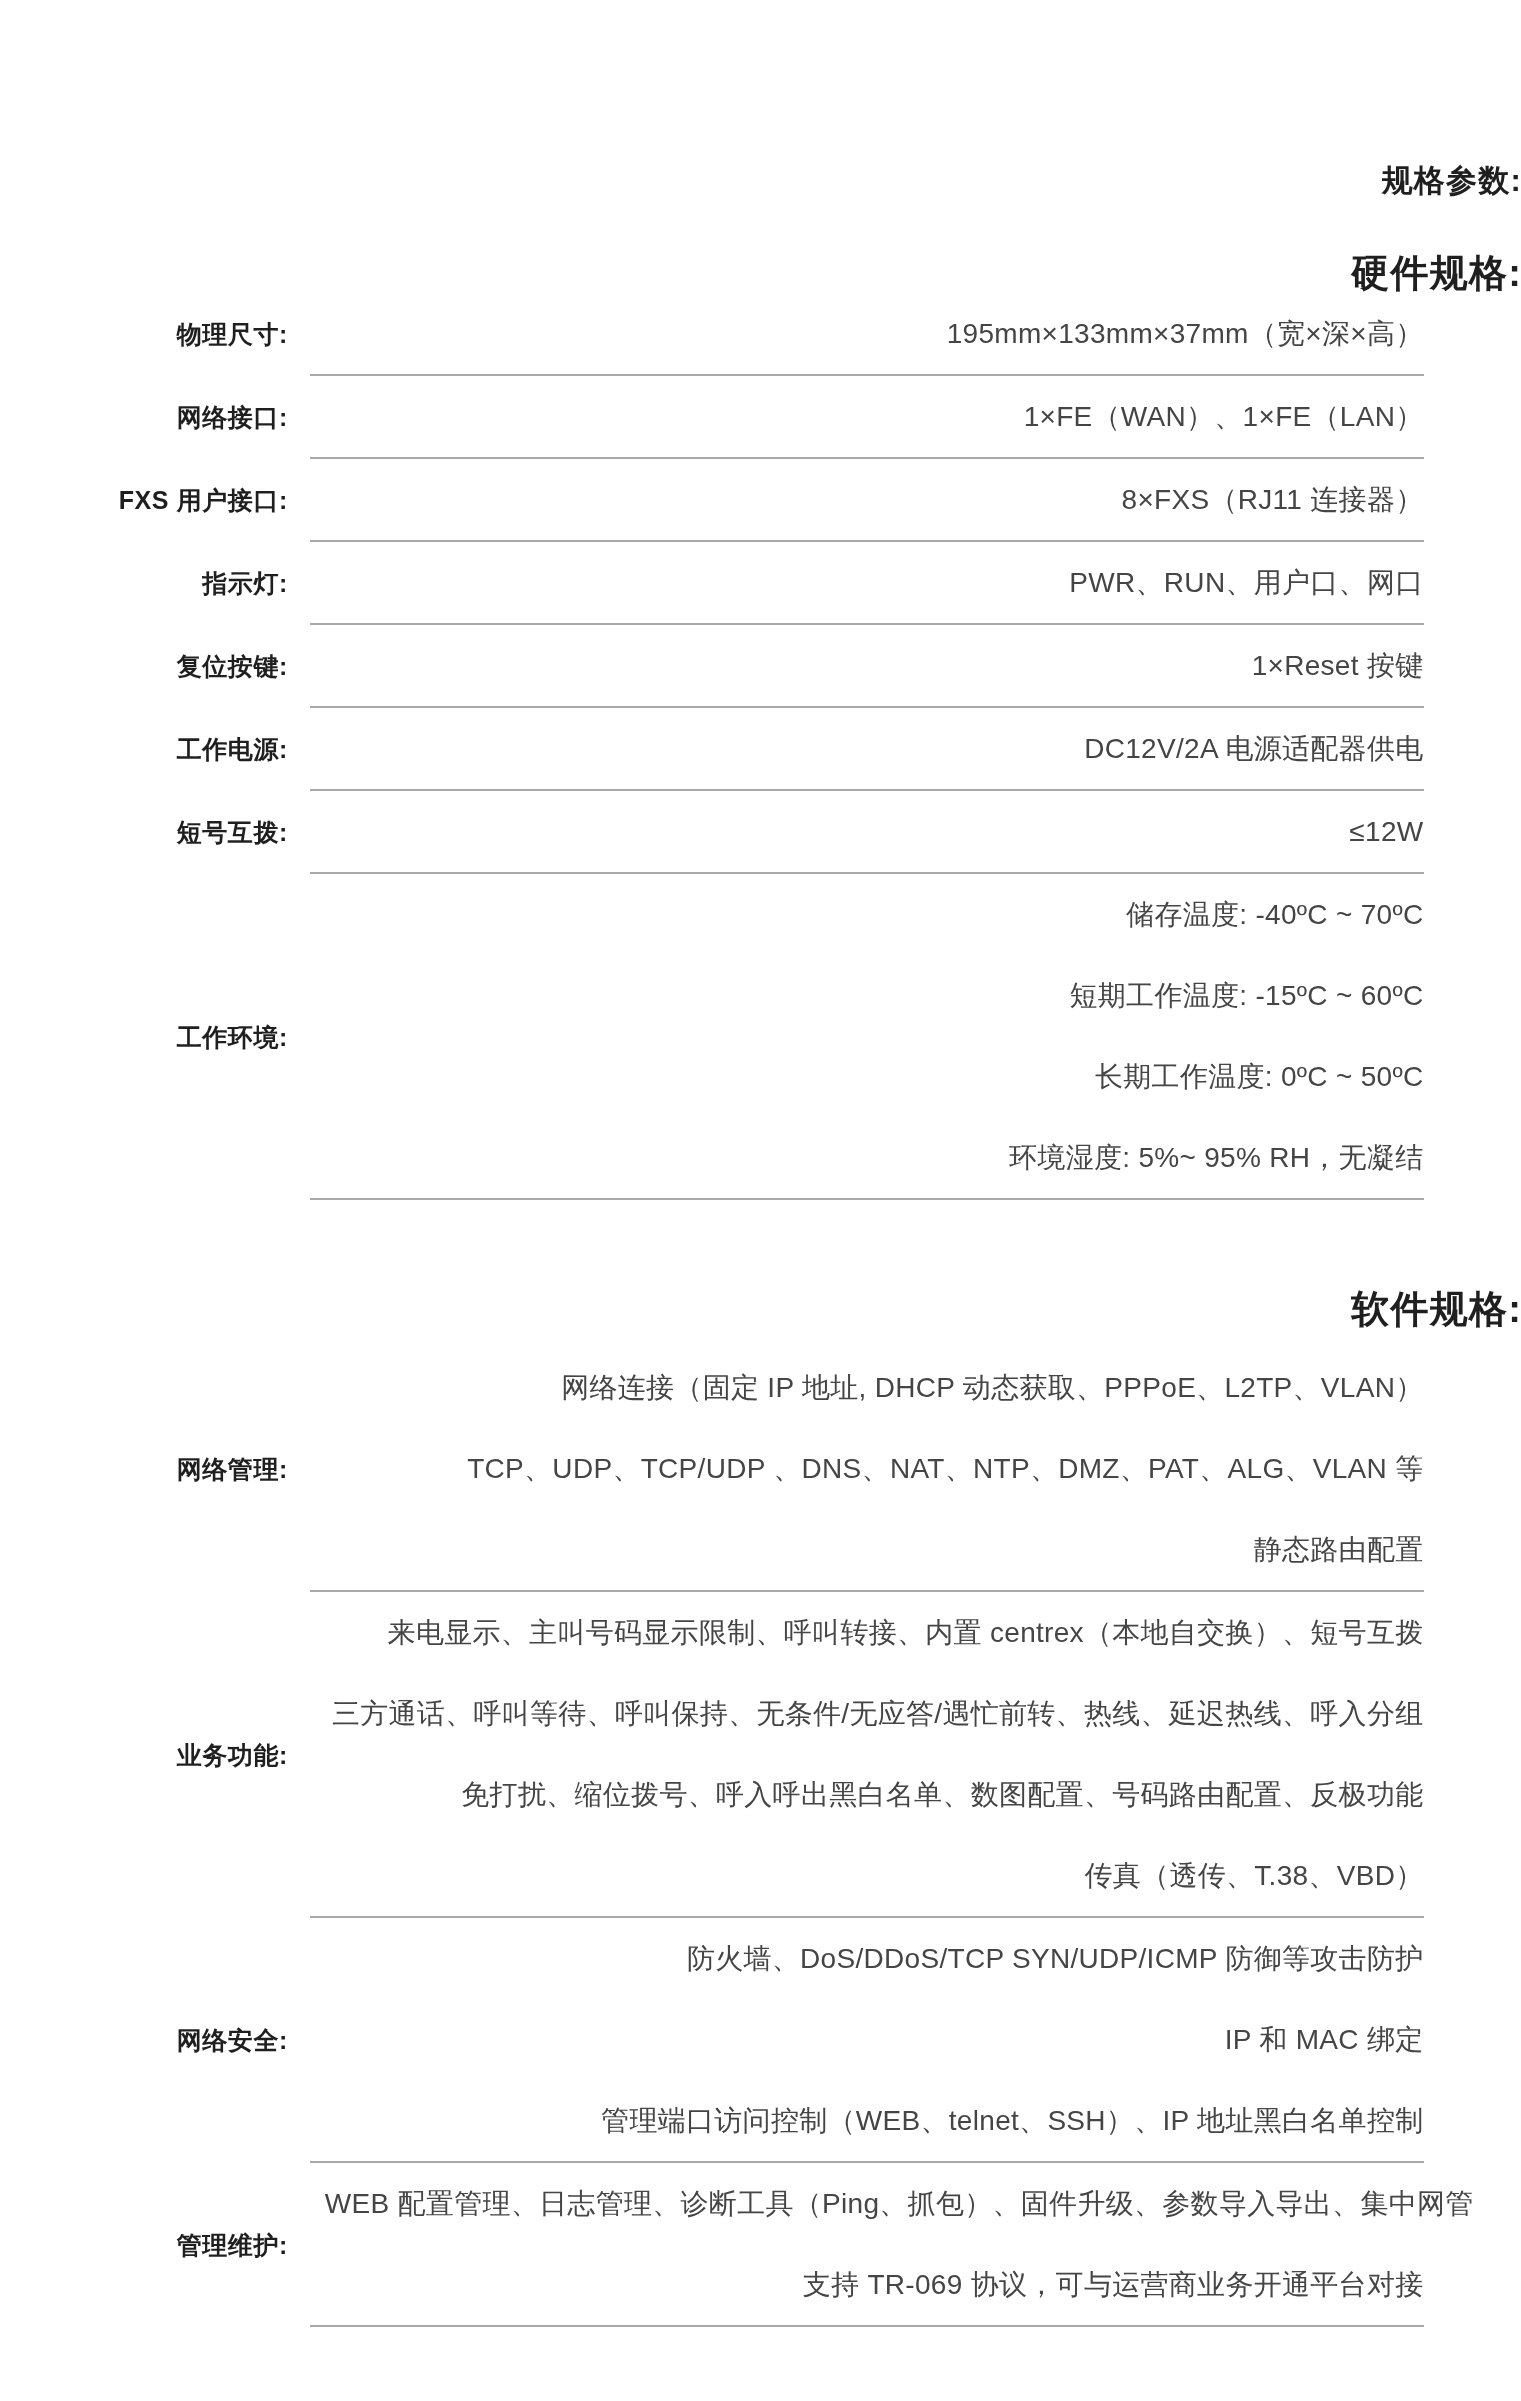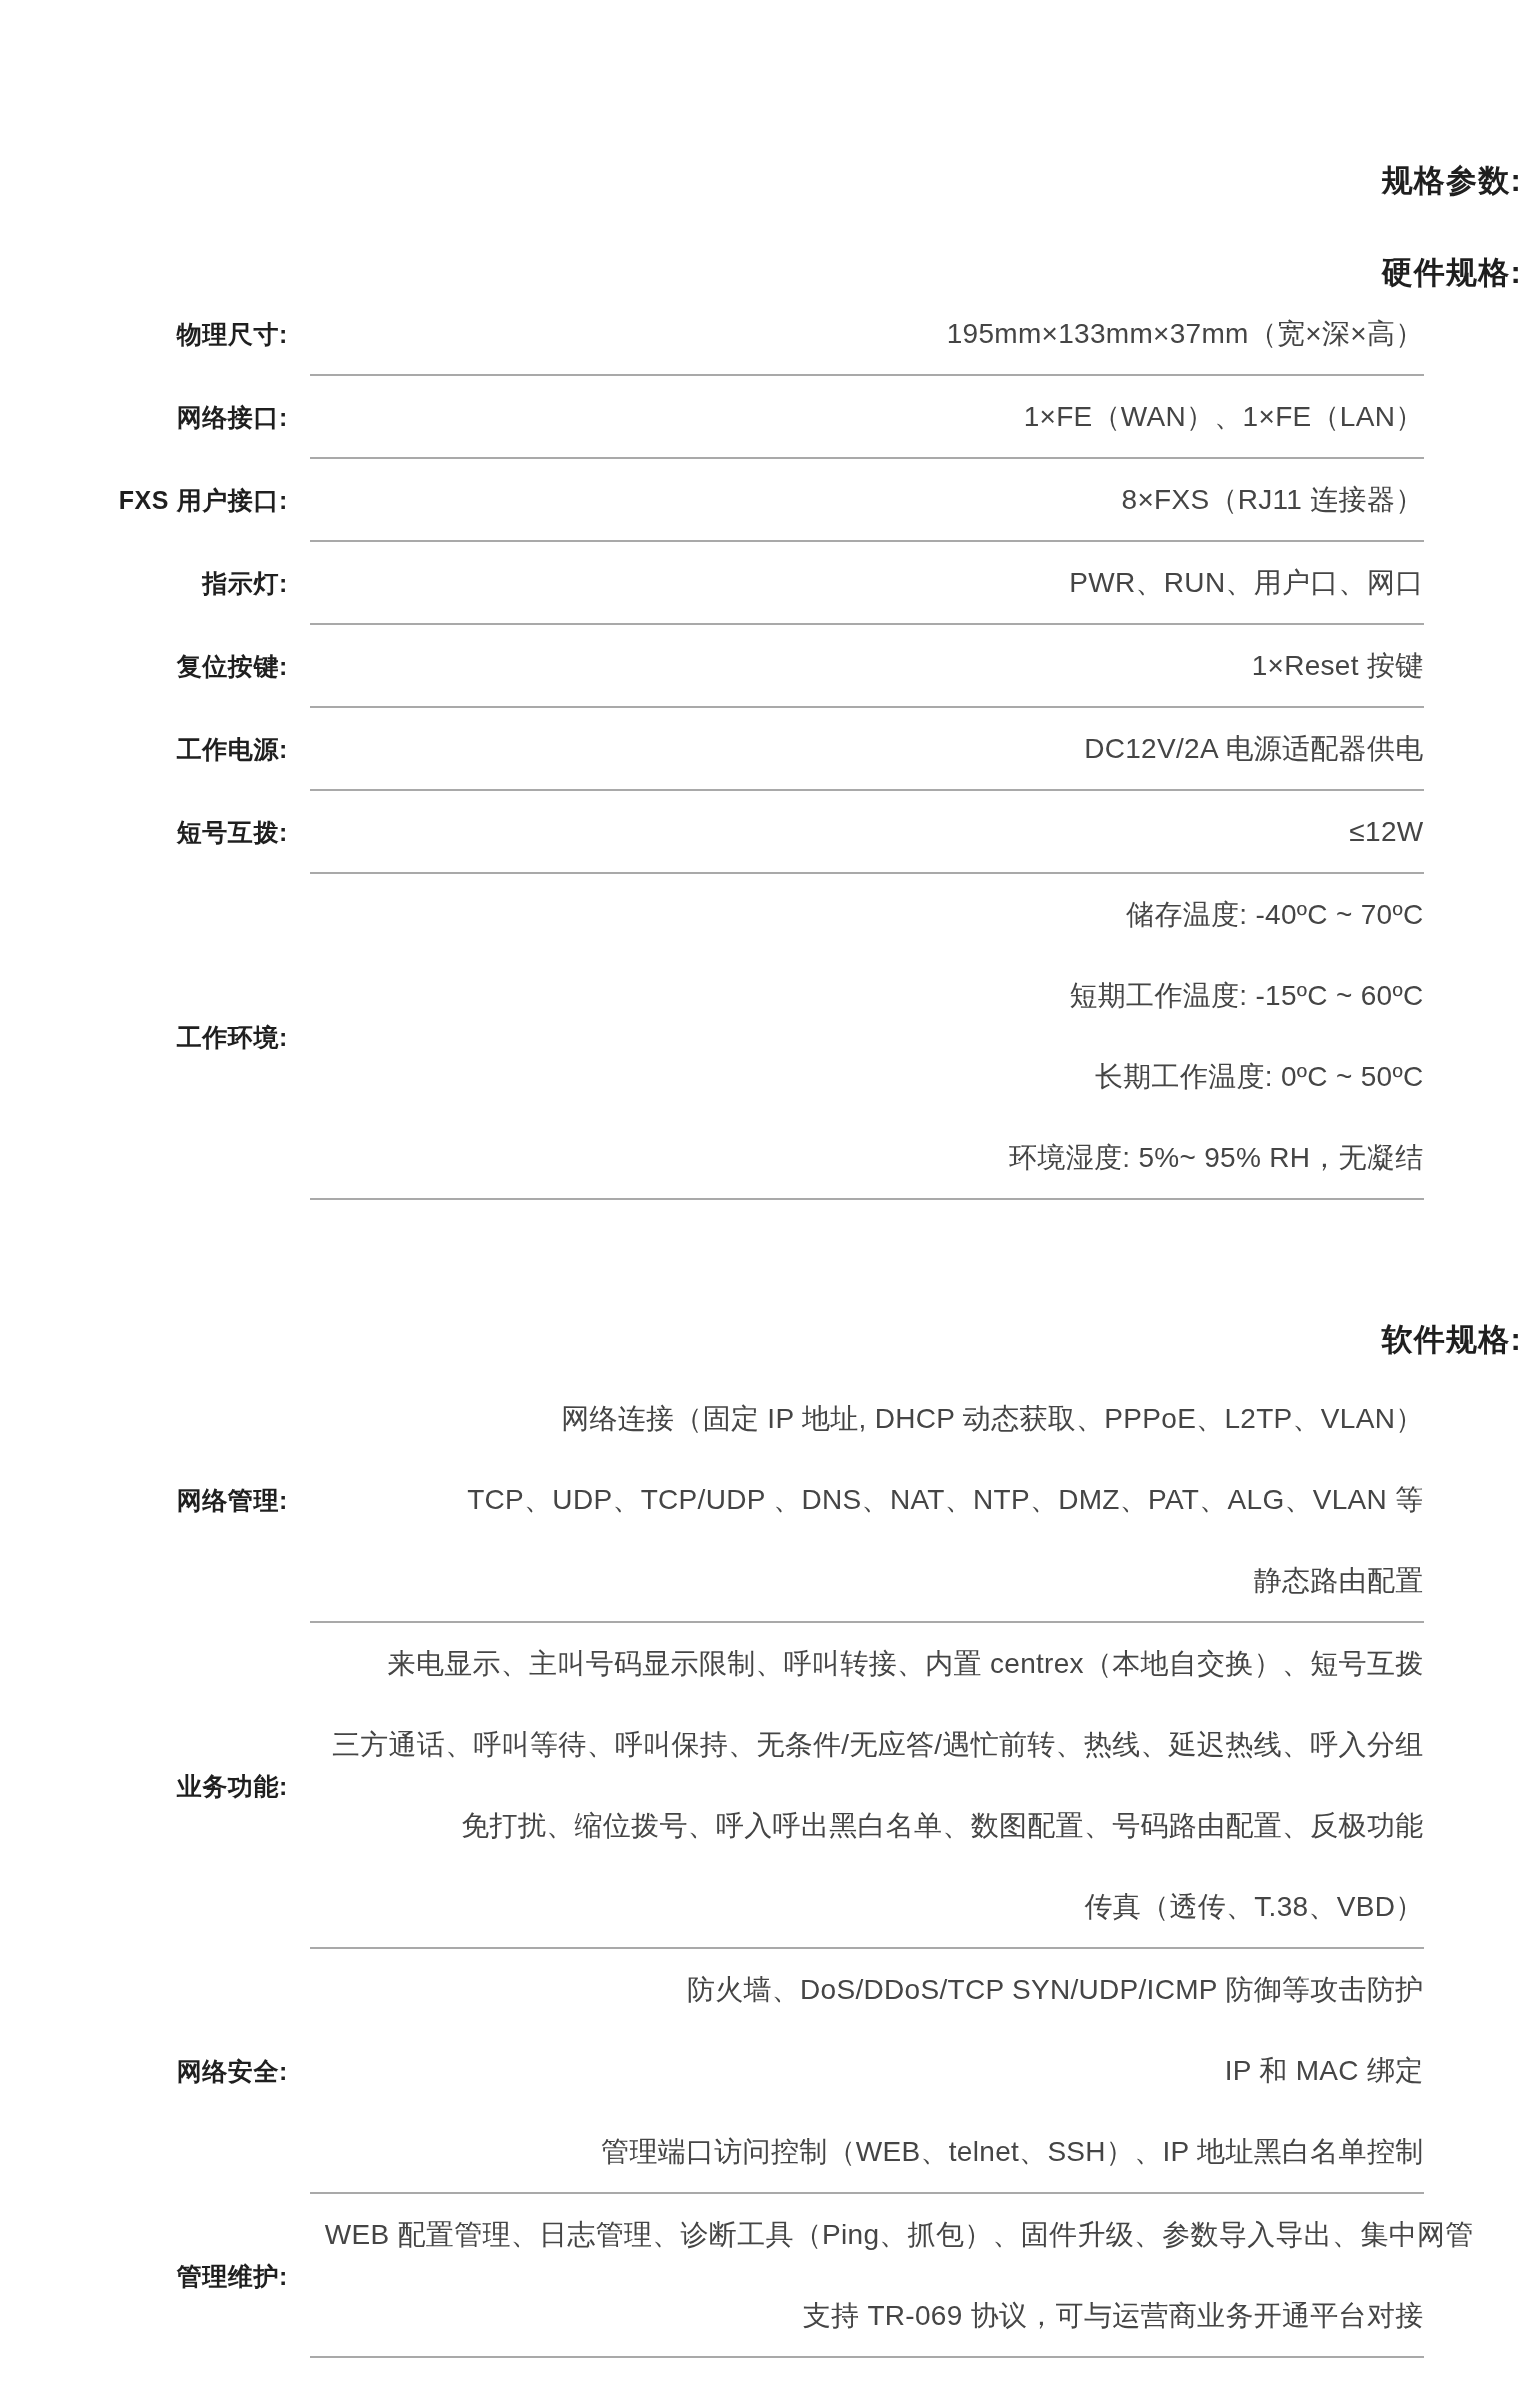--- a/index.html
+++ b/index.html
@@ -16,27 +16,27 @@
     margin: 0 0 0 129px;
     font-size: 31px;
     line-height: 40px;
     font-weight: 700;
     color: #1f1f1f;
     letter-spacing: 1.2px;
   }
 
   .section-heading {
     margin: 52px 0 0 107px;
-    font-size: 31px;
+    font-size: 38px;
     line-height: 40px;
     font-weight: 700;
     color: #1f1f1f;
     letter-spacing: 1.2px;
   }
-  .section--software .section-heading { margin-top: 120px; }
+  .section--software .section-heading { margin-top: 89px; }
 
   .spec-table { margin-top: 0; }
   .section--software .spec-table { margin-top: 18.4px; }
 
   .spec-row { display: flex; align-items: stretch; }
 
   .spec-label {
     flex: 0 0 288px;
     width: 288px;
     display: flex;

